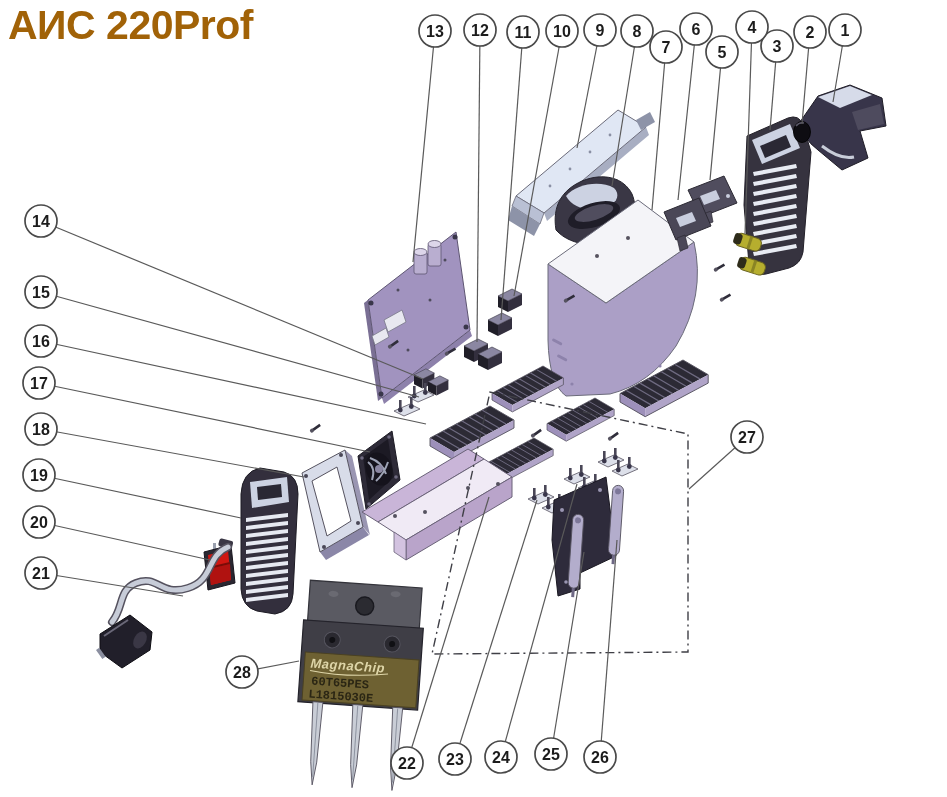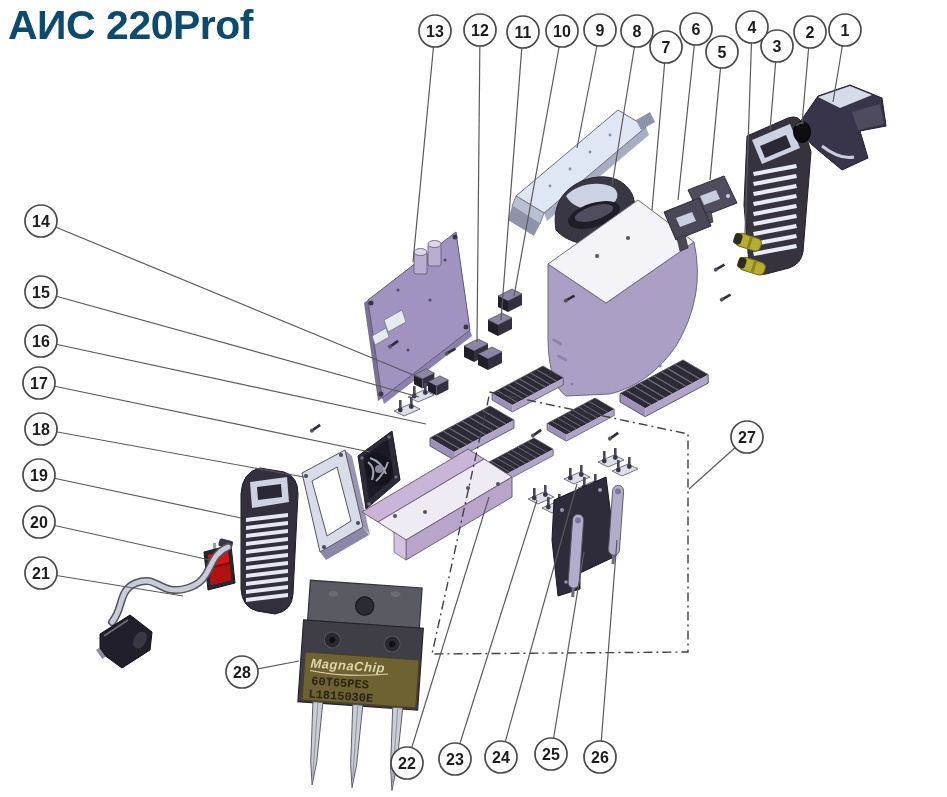--- a/index.html
+++ b/index.html
@@ -1,19 +1,19 @@
 <!DOCTYPE html>
 <html><head>
 <meta charset="utf-8">
 <style>
   html,body{margin:0;padding:0;background:#ffffff;}
   .canvas{position:relative;width:947px;height:797px;background:#ffffff;overflow:hidden;
           font-family:"Liberation Sans",sans-serif;}
   .page-title{position:absolute;left:8px;top:2px;margin:0;font-size:41px;font-weight:600;
-              color:#0c4a6e;letter-spacing:-0.5px;font-family:"Liberation Sans",sans-serif;}
+              color:#a16207;letter-spacing:-0.5px;font-family:"Liberation Sans",sans-serif;}
   svg.diagram{position:absolute;left:0;top:0;}
   .leader{stroke:#5a5a5a;stroke-width:1.2;fill:none;}
   .callout-circle{fill:#ffffff;stroke:#4a4a4a;stroke-width:1.7;}
   .callout-num{font-family:"Liberation Sans",sans-serif;font-size:16px;font-weight:600;
                fill:#1c1c1c;text-anchor:middle;}
   .chip-brand{font-family:"Liberation Sans",sans-serif;font-size:13px;font-style:italic;
               font-weight:700;fill:#ded5a8;letter-spacing:0.5px;}
   .chip-code{font-family:"Liberation Mono",monospace;font-size:12px;font-weight:700;fill:#2b2614;}
 </style>
 </head>

